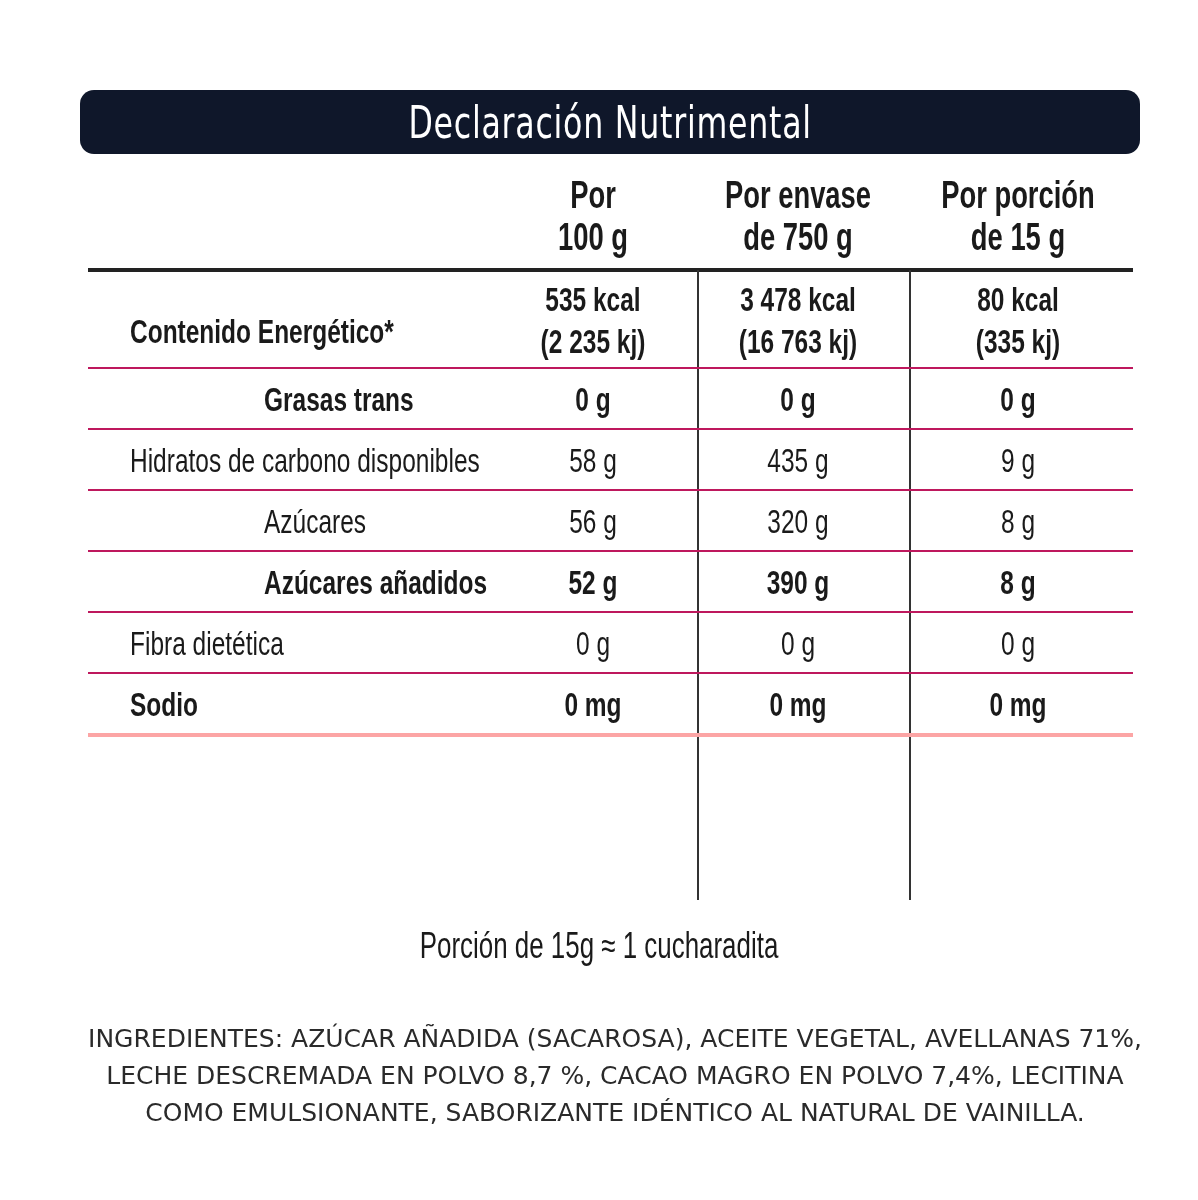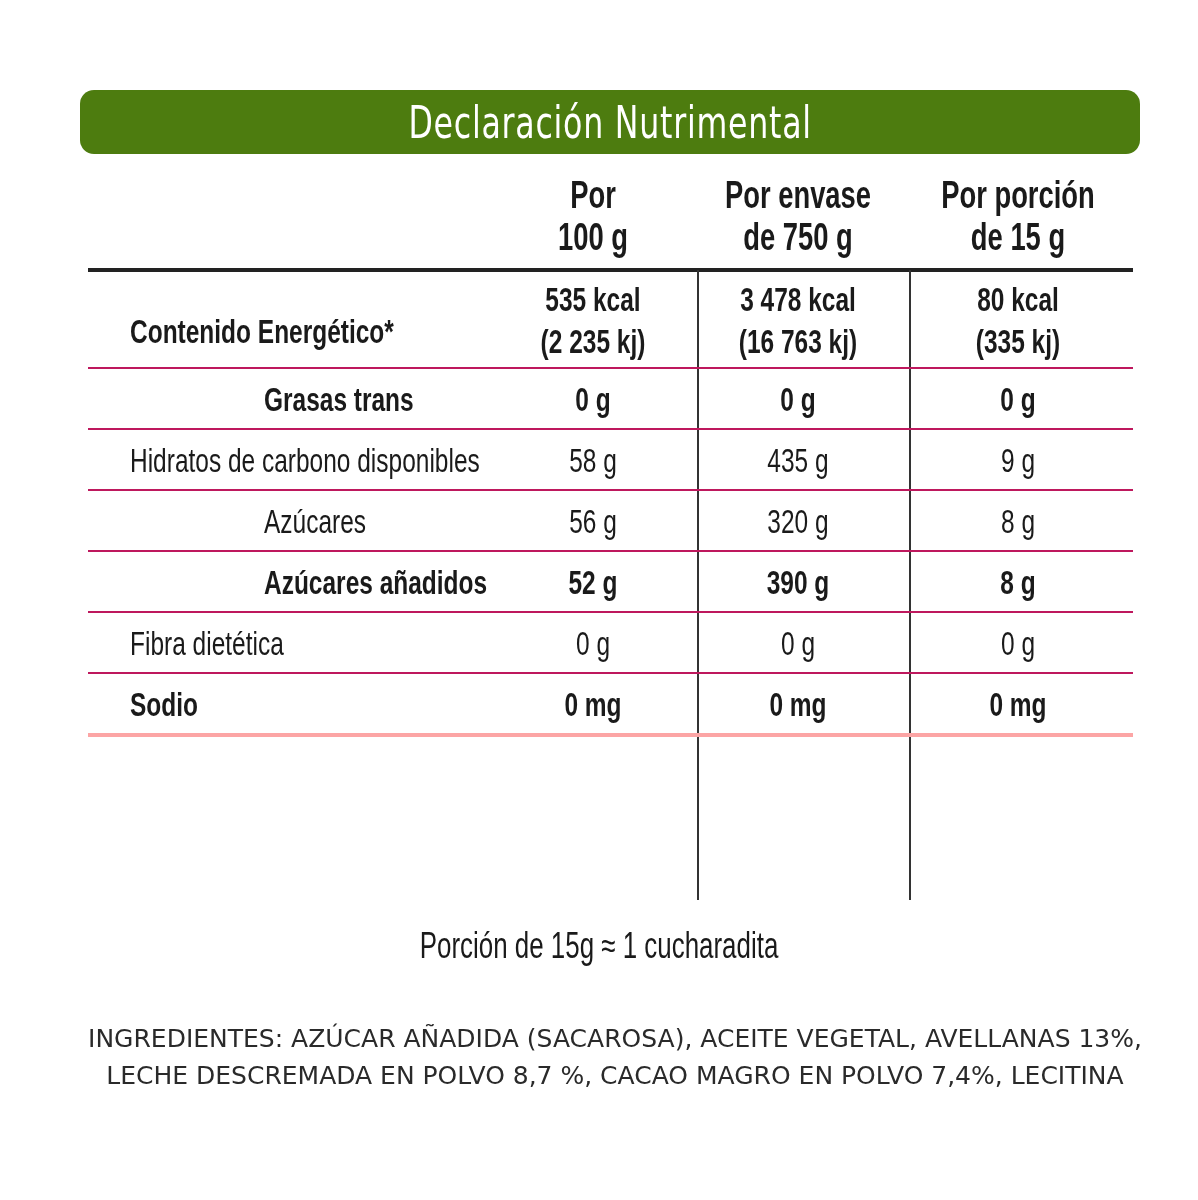--- a/index.html
+++ b/index.html
@@ -1,19 +1,19 @@
 <!DOCTYPE html>
 <html><head>
   <meta charset="utf-8">
   <style>
     html, body { margin: 0; padding: 0; background: #ffffff; }
     body { width: 1198px; height: 1200px; position: relative; overflow: hidden; font-family: "Liberation Sans", sans-serif; color: #1a1a1a; }
     .banner {
       position: absolute; left: 80px; top: 90px; width: 1060px; height: 64px;
-      background: #4d7c0f; border-radius: 14px;
+      background: #0f172a; border-radius: 14px;
       display: flex; align-items: center; justify-content: center;
     }
     .banner-title {
       color: #ffffff; font-family: "DejaVu Sans", sans-serif; font-size: 44px;
       letter-spacing: 1px; transform: scaleX(0.72); white-space: nowrap; font-weight: normal;
     }
     .table { position: absolute; left: 88px; top: 170px; width: 1045px; }
     .head-row { position: relative; height: 98px; }
     .col-head {
       position: absolute; top: 4px; text-align: center; font-weight: bold;
@@ -124,15 +124,16 @@
     <span class="label bold">Sodio</span>
     <span class="val v1 bold">0 mg</span>
     <span class="val v2 bold">0 mg</span>
     <span class="val v3 bold">0 mg</span>
   </div>
 </div>
 
 <div class="footnote">Porción de 15g ≈ 1 cucharadita</div>
 
 <div class="ingredients">
-  <div>INGREDIENTES: AZÚCAR AÑADIDA (SACAROSA), ACEITE VEGETAL, AVELLANAS 13%,</div>
+  <div>INGREDIENTES: AZÚCAR AÑADIDA (SACAROSA), ACEITE VEGETAL, AVELLANAS 71%,</div>
   <div>LECHE DESCREMADA EN POLVO 8,7 %, CACAO MAGRO EN POLVO 7,4%, LECITINA</div>
+  <div>COMO EMULSIONANTE, SABORIZANTE IDÉNTICO AL NATURAL DE VAINILLA.</div>
 </div>
 
 </body></html>

